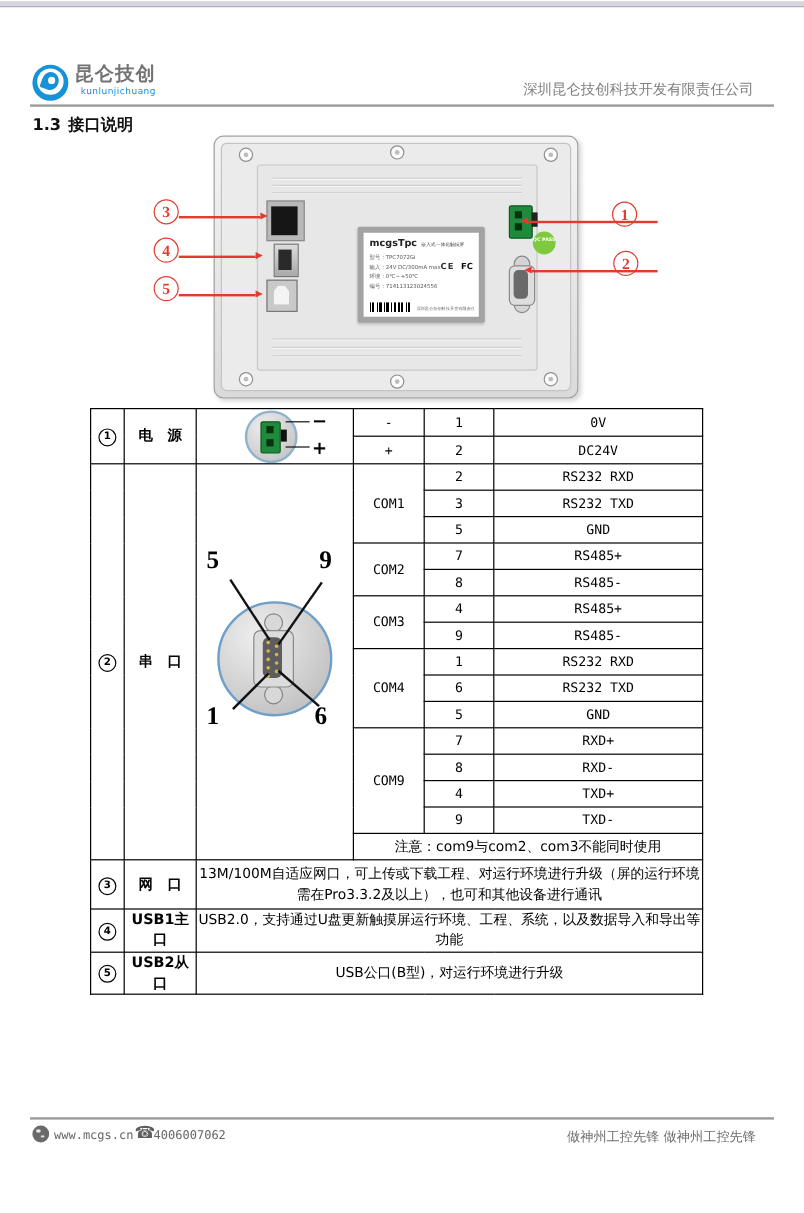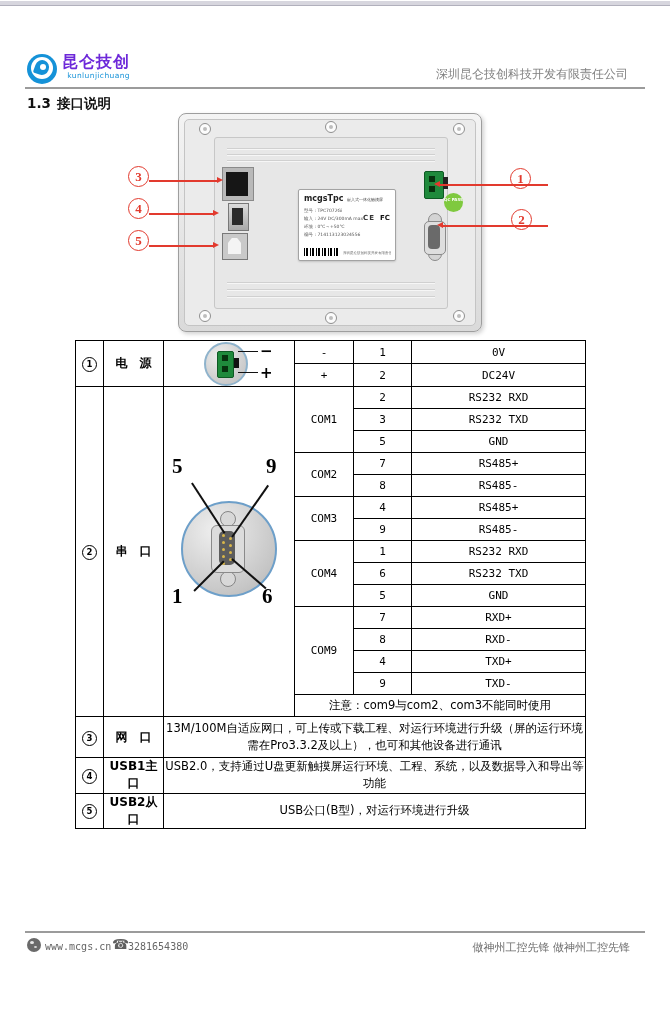--- a/index.html
+++ b/index.html
@@ -9,21 +9,21 @@
   
   .topbar{position:absolute;left:0;top:1px;width:670px;height:4px;background:#d7d6de;border-bottom:1px solid #b1b0bc;}
 
   
   .logo{position:absolute;left:27px;top:54px;display:flex;align-items:flex-start;}
   .logo-icon{position:relative;width:30px;height:30px;border-radius:50%;background:#1592d8;}
   .logo-icon .w1{position:absolute;left:4px;top:3px;width:22px;height:22px;border-radius:50%;background:#fff;}
   .logo-icon .w2{position:absolute;left:8px;top:6px;width:14px;height:15px;border-radius:50% 50% 50% 10%;background:#1592d8;transform:rotate(20deg);}
   .logo-icon .w3{position:absolute;left:13px;top:10px;width:6px;height:6px;border-radius:50%;background:#fff;}
   .logo-text{margin-left:5px;line-height:1;}
-  .brand{font-size:16px;font-weight:bold;color:#6d28d9;letter-spacing:1px;}
+  .brand{font-size:16px;font-weight:bold;color:#737373;letter-spacing:1px;}
   .brand-sub{font-size:7.5px;color:#1592d8;margin-top:2px;letter-spacing:.4px;text-align:right;}
   .company{position:absolute;right:42px;top:66px;font-size:12px;color:#7f7f7f;}
   .header-rule{position:absolute;left:25px;top:87px;width:620px;height:2px;background:#9b9b9b;}
 
   .section-title{position:absolute;left:27px;top:95px;margin:0;font-size:13.5px;font-weight:bold;color:#111;text-align:center;}
   .section-title .num{margin-right:6px;}
 
   
   .figure{position:absolute;left:178px;top:113px;width:304px;height:219px;}
   .dev-outer{position:absolute;inset:0;border-radius:8px;border:1px solid #9e9e9e;
@@ -35,21 +35,21 @@
   .ridge{position:absolute;left:12px;width:208px;height:1px;background:#d0d0d0;border-bottom:1px solid #f6f6f6;}
 
   .eth{position:absolute;left:44px;top:54px;width:30px;height:32px;background:#b9b9b9;border:1px solid #8a8a8a;}
   .eth::after{content:"";position:absolute;left:3px;top:4px;width:22px;height:24px;background:#161616;}
   .usba{position:absolute;left:50px;top:90px;width:19px;height:26px;background:linear-gradient(#dcdcdc,#a9a9a9);border:1px solid #787878;}
   .usba::after{content:"";position:absolute;left:3px;top:4px;width:11px;height:17px;background:#2a2a2a;}
   .usbb{position:absolute;left:44px;top:120px;width:24px;height:25px;background:#c9c9c9;border:1px solid #787878;}
   .usbb::after{content:"";position:absolute;left:5px;top:4px;width:13px;height:16px;background:#f4f4f4;
                clip-path:polygon(0 30%,30% 0,70% 0,100% 30%,100% 100%,0 100%);}
 
-  .dlabel{position:absolute;left:120px;top:76px;width:96px;height:70px;background:#fff;border:1px solid #a3a3a3;border-radius:2px;
+  .dlabel{position:absolute;left:120px;top:76px;width:96px;height:70px;background:#fff;border:5px solid #a3a3a3;border-radius:2px;
           box-shadow:0 1px 2px rgba(0,0,0,.15);font-family:"DejaVu Sans",sans-serif;}
   .dlabel .lb-head{position:absolute;left:5px;top:4px;font-size:8px;font-weight:bold;color:#222;}
   .dlabel .lb-sub{position:absolute;left:48px;top:7px;font-size:4px;color:#444;white-space:nowrap;}
   .dlabel .lb-row{position:absolute;left:5px;font-size:4.5px;color:#555;white-space:nowrap;}
   .dlabel .lb-ce{position:absolute;right:5px;top:24px;font-size:7px;font-weight:bold;color:#333;letter-spacing:1px;}
   .dlabel .lb-fc{position:absolute;right:5px;top:24px;font-size:7px;font-weight:bold;color:#111;margin-left:40px;}
   .dlabel .lb-ce{right:20px;}
   .barcode{position:absolute;left:5px;bottom:4px;width:36px;height:8px;
            background:repeating-linear-gradient(90deg,#000 0 1px,#fff 1px 2px,#000 2px 4px,#fff 4px 6px);}
   .lb-maker{position:absolute;left:44px;bottom:5px;width:48px;font-size:3.5px;color:#666;white-space:nowrap;overflow:hidden;}
@@ -354,16 +354,16 @@
         <td class="c-name">USB2从口</td>
         <td class="desc-cell" colspan="4">USB公口(B型)，对运行环境进行升级</td>
       </tr>
     </tbody>
   </table>
 
   <div class="footer-rule"></div>
   <div class="globe"></div>
   <div class="f-site">www.mcgs.cn</div>
   <div class="f-phone-icon">☎</div>
-  <div class="f-phone">3281654380</div>
+  <div class="f-phone">4006007062</div>
   <div class="f-slogan">做神州工控先锋 做神州工控先锋</div>
 
 </div>
 
 </body></html>

